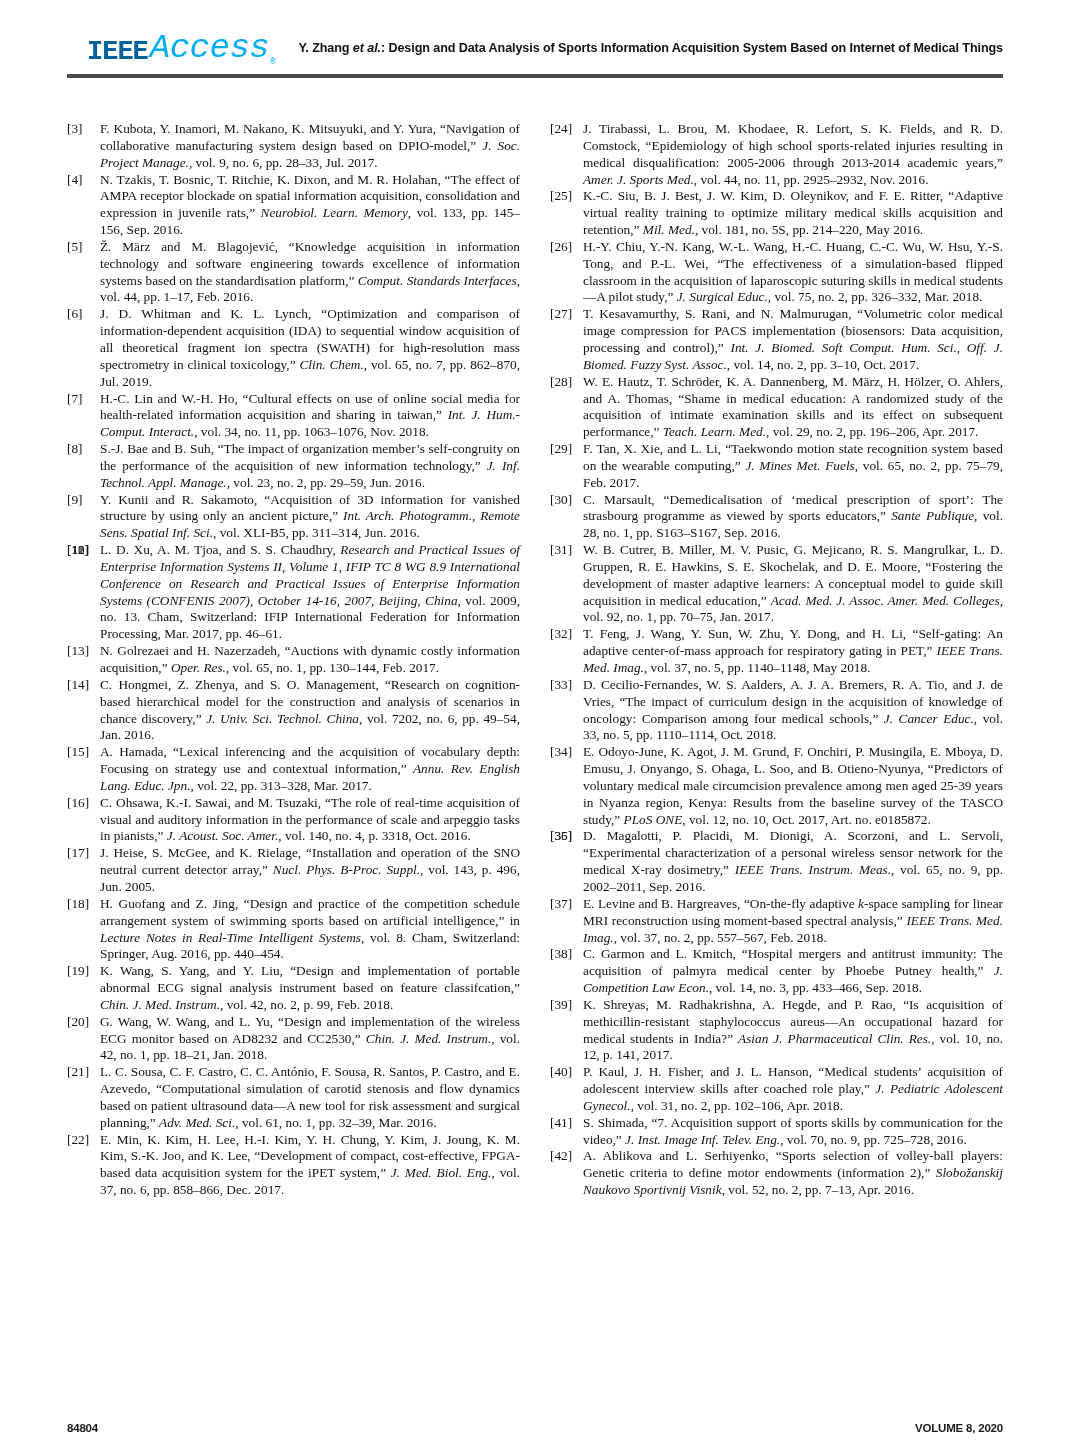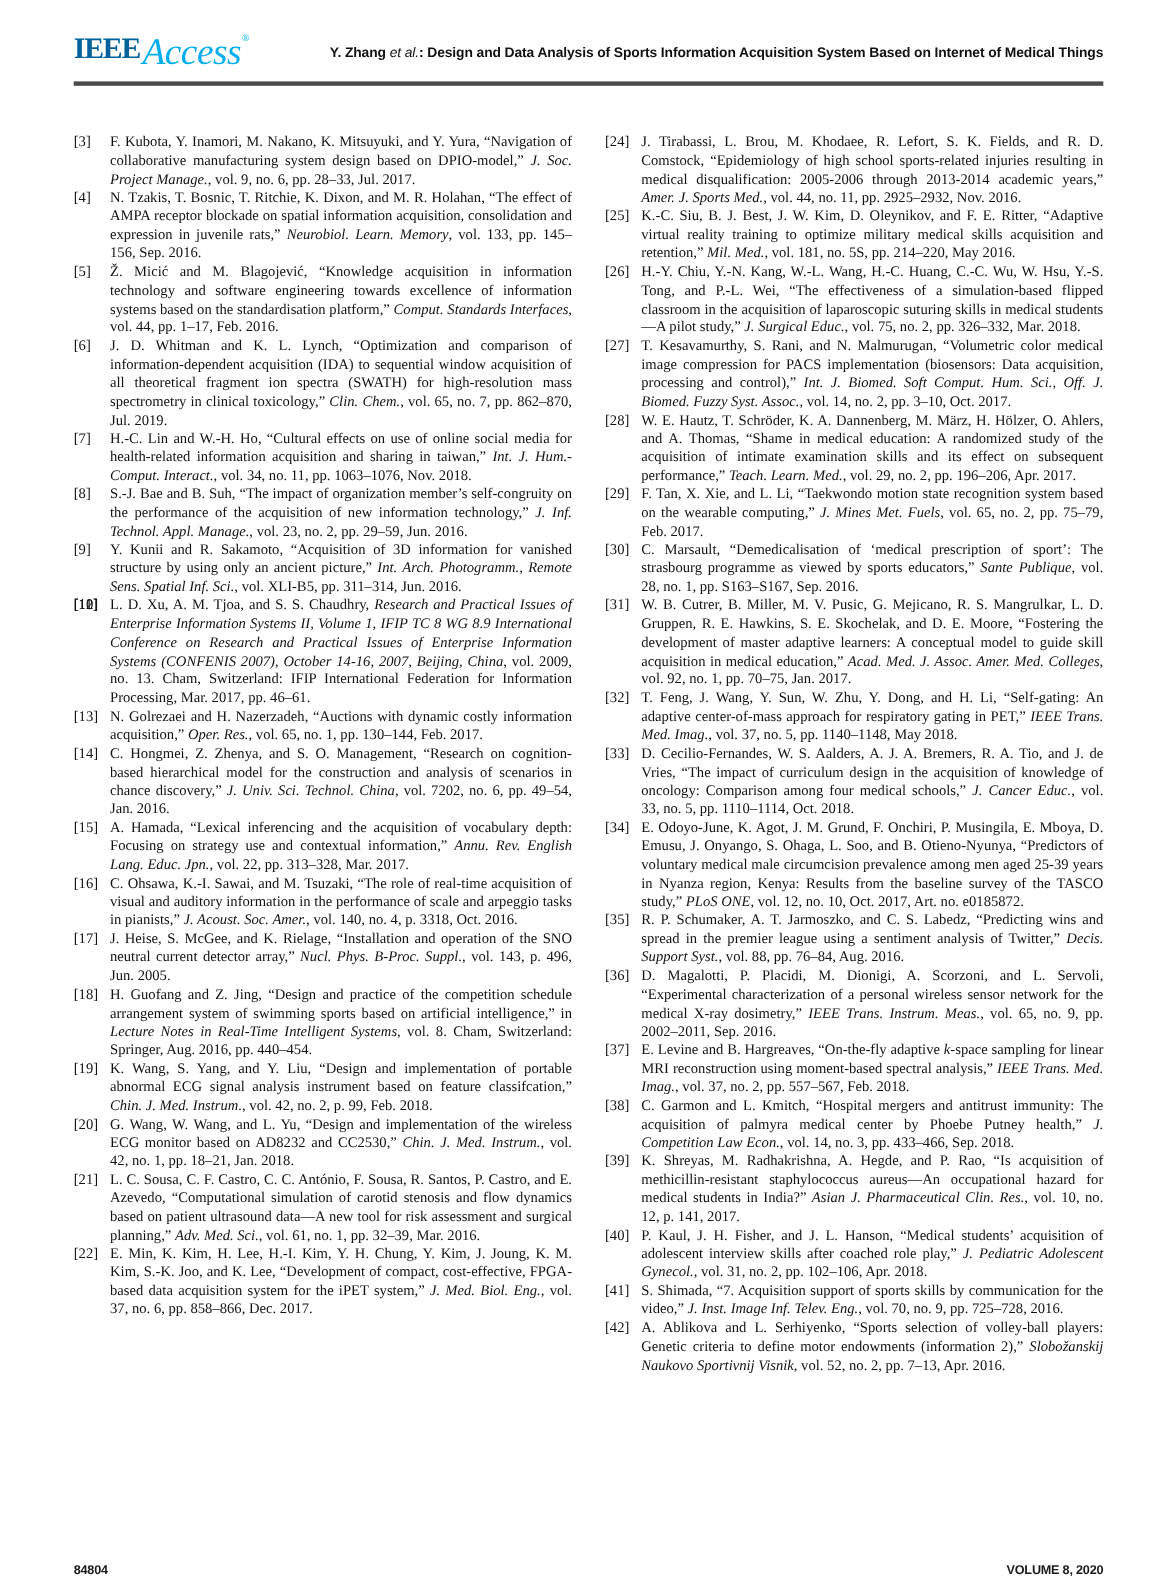--- a/index.html
+++ b/index.html
@@ -9,36 +9,36 @@
     background:#ffffff;
     font-family:"Liberation Serif", serif;
     color:#121212;
     overflow:hidden;
   }
   
   .header{
     position:absolute;left:67px;right:64px;top:26px;height:44px;
     display:flex;justify-content:space-between;align-items:center;
   }
-  .logo{display:flex;align-items:flex-start;white-space:nowrap;
-    font-family:Liberation Serif, serif;}
+  .logo{display:flex;align-items:flex-end;white-space:nowrap;
+    font-family:Liberation Mono, monospace;margin-left:20px;}
   .logo .ieee{
     font-weight:bold;font-size:27px;letter-spacing:-1px;color:#00629B;
   }
   .logo .access{
     font-style:italic;font-size:34px;letter-spacing:-0.5px;color:#00AEEF;
     margin-left:2px;font-weight:normal;
   }
   .logo .reg{font-size:9px;color:#00AEEF;vertical-align:super;margin-left:1px;}
   .running-title{
     font-family:"Liberation Sans", sans-serif;
     font-size:12.6px;font-weight:bold;letter-spacing:-0.1px;
     color:#111;text-align:right;
   }
-  .running-title .etal{font-style:italic;font-weight:normal;}
+  .running-title .etal{font-style:italic;font-weight:bold;}
   .header-rule{
     position:absolute;left:67px;right:64px;top:74px;height:4px;
     background:#4a4a4a;
   }
   
   .columns{
     position:absolute;left:67px;top:121px;width:936px;
     display:flex;gap:30px;
   }
   .col{width:453px;}
@@ -76,21 +76,21 @@
       <span>Y. Zhang </span><span class="etal">et al.</span><span>: Design and Data Analysis of Sports Information Acquisition System Based on Internet of Medical Things</span>
     </div>
   </div>
 
   <div class="header-rule"></div>
 
   <div class="columns">
     <div class="col">
         <div class="ref"><span class="ref-num">[3]</span><span class="ref-body"><span>F. Kubota, Y. Inamori, M. Nakano, K. Mitsuyuki, and Y. Yura, “Navigation of collaborative manufacturing system design based on DPIO-model,” </span><span class="it">J. Soc. Project Manage.</span><span>, vol. 9, no. 6, pp. 28–33, Jul. 2017.</span></span></div>
         <div class="ref"><span class="ref-num">[4]</span><span class="ref-body"><span>N. Tzakis, T. Bosnic, T. Ritchie, K. Dixon, and M. R. Holahan, “The effect of AMPA receptor blockade on spatial information acquisition, consolidation and expression in juvenile rats,” </span><span class="it">Neurobiol. Learn. Memory</span><span>, vol. 133, pp. 145–156, Sep. 2016.</span></span></div>
-        <div class="ref"><span class="ref-num">[5]</span><span class="ref-body"><span>Ž. Micić and M. Blagojević, “Knowledge acquisition in information technology and software engineering towards excellence of information systems based on the standardisation platform,” </span><span class="it">Comput. Standards Interfaces</span><span>, vol. 44, pp. 1–17, Feb. 2016.</span></span></div>
+        <div class="ref"><span class="ref-num">[5]</span><span class="ref-body"><span>Ž. März and M. Blagojević, “Knowledge acquisition in information technology and software engineering towards excellence of information systems based on the standardisation platform,” </span><span class="it">Comput. Standards Interfaces</span><span>, vol. 44, pp. 1–17, Feb. 2016.</span></span></div>
         <div class="ref"><span class="ref-num">[6]</span><span class="ref-body"><span>J. D. Whitman and K. L. Lynch, “Optimization and comparison of information-dependent acquisition (IDA) to sequential window acquisition of all theoretical fragment ion spectra (SWATH) for high-resolution mass spectrometry in clinical toxicology,” </span><span class="it">Clin. Chem.</span><span>, vol. 65, no. 7, pp. 862–870, Jul. 2019.</span></span></div>
         <div class="ref"><span class="ref-num">[7]</span><span class="ref-body"><span>H.-C. Lin and W.-H. Ho, “Cultural effects on use of online social media for health-related information acquisition and sharing in taiwan,” </span><span class="it">Int. J. Hum.-Comput. Interact.</span><span>, vol. 34, no. 11, pp. 1063–1076, Nov. 2018.</span></span></div>
         <div class="ref"><span class="ref-num">[8]</span><span class="ref-body"><span>S.-J. Bae and B. Suh, “The impact of organization member’s self-congruity on the performance of the acquisition of new information technology,” </span><span class="it">J. Inf. Technol. Appl. Manage.</span><span>, vol. 23, no. 2, pp. 29–59, Jun. 2016.</span></span></div>
         <div class="ref"><span class="ref-num">[9]</span><span class="ref-body"><span>Y. Kunii and R. Sakamoto, “Acquisition of 3D information for vanished structure by using only an ancient picture,” </span><span class="it">Int. Arch. Photogramm., Remote Sens. Spatial Inf. Sci.</span><span>, vol. XLI-B5, pp. 311–314, Jun. 2016.</span></span></div>
         <div class="ref"><span class="ref-num">[10]</span></div>
         <div class="ref"><span class="ref-num">[11]</span></div>
         <div class="ref"><span class="ref-num">[12]</span><span class="ref-body"><span>L. D. Xu, A. M. Tjoa, and S. S. Chaudhry, </span><span class="it">Research and Practical Issues of Enterprise Information Systems II, Volume 1, IFIP TC 8 WG 8.9 International Conference on Research and Practical Issues of Enterprise Information Systems (CONFENIS 2007), October 14-16, 2007, Beijing, China</span><span>, vol. 2009, no. 13. Cham, Switzerland: IFIP International Federation for Information Processing, Mar. 2017, pp. 46–61.</span></span></div>
         <div class="ref"><span class="ref-num">[13]</span><span class="ref-body"><span>N. Golrezaei and H. Nazerzadeh, “Auctions with dynamic costly information acquisition,” </span><span class="it">Oper. Res.</span><span>, vol. 65, no. 1, pp. 130–144, Feb. 2017.</span></span></div>
         <div class="ref"><span class="ref-num">[14]</span><span class="ref-body"><span>C. Hongmei, Z. Zhenya, and S. O. Management, “Research on cognition-based hierarchical model for the construction and analysis of scenarios in chance discovery,” </span><span class="it">J. Univ. Sci. Technol. China</span><span>, vol. 7202, no. 6, pp. 49–54, Jan. 2016.</span></span></div>
         <div class="ref"><span class="ref-num">[15]</span><span class="ref-body"><span>A. Hamada, “Lexical inferencing and the acquisition of vocabulary depth: Focusing on strategy use and contextual information,” </span><span class="it">Annu. Rev. English Lang. Educ. Jpn.</span><span>, vol. 22, pp. 313–328, Mar. 2017.</span></span></div>
@@ -107,21 +107,21 @@
         <div class="ref"><span class="ref-num">[25]</span><span class="ref-body"><span>K.-C. Siu, B. J. Best, J. W. Kim, D. Oleynikov, and F. E. Ritter, “Adaptive virtual reality training to optimize military medical skills acquisition and retention,” </span><span class="it">Mil. Med.</span><span>, vol. 181, no. 5S, pp. 214–220, May 2016.</span></span></div>
         <div class="ref"><span class="ref-num">[26]</span><span class="ref-body"><span>H.-Y. Chiu, Y.-N. Kang, W.-L. Wang, H.-C. Huang, C.-C. Wu, W. Hsu, Y.-S. Tong, and P.-L. Wei, “The effectiveness of a simulation-based flipped classroom in the acquisition of laparoscopic suturing skills in medical students—A pilot study,” </span><span class="it">J. Surgical Educ.</span><span>, vol. 75, no. 2, pp. 326–332, Mar. 2018.</span></span></div>
         <div class="ref"><span class="ref-num">[27]</span><span class="ref-body"><span>T. Kesavamurthy, S. Rani, and N. Malmurugan, “Volumetric color medical image compression for PACS implementation (biosensors: Data acquisition, processing and control),” </span><span class="it">Int. J. Biomed. Soft Comput. Hum. Sci., Off. J. Biomed. Fuzzy Syst. Assoc.</span><span>, vol. 14, no. 2, pp. 3–10, Oct. 2017.</span></span></div>
         <div class="ref"><span class="ref-num">[28]</span><span class="ref-body"><span>W. E. Hautz, T. Schröder, K. A. Dannenberg, M. März, H. Hölzer, O. Ahlers, and A. Thomas, “Shame in medical education: A randomized study of the acquisition of intimate examination skills and its effect on subsequent performance,” </span><span class="it">Teach. Learn. Med.</span><span>, vol. 29, no. 2, pp. 196–206, Apr. 2017.</span></span></div>
         <div class="ref"><span class="ref-num">[29]</span><span class="ref-body"><span>F. Tan, X. Xie, and L. Li, “Taekwondo motion state recognition system based on the wearable computing,” </span><span class="it">J. Mines Met. Fuels</span><span>, vol. 65, no. 2, pp. 75–79, Feb. 2017.</span></span></div>
         <div class="ref"><span class="ref-num">[30]</span><span class="ref-body"><span>C. Marsault, “Demedicalisation of ‘medical prescription of sport’: The strasbourg programme as viewed by sports educators,” </span><span class="it">Sante Publique</span><span>, vol. 28, no. 1, pp. S163–S167, Sep. 2016.</span></span></div>
         <div class="ref"><span class="ref-num">[31]</span><span class="ref-body"><span>W. B. Cutrer, B. Miller, M. V. Pusic, G. Mejicano, R. S. Mangrulkar, L. D. Gruppen, R. E. Hawkins, S. E. Skochelak, and D. E. Moore, “Fostering the development of master adaptive learners: A conceptual model to guide skill acquisition in medical education,” </span><span class="it">Acad. Med. J. Assoc. Amer. Med. Colleges</span><span>, vol. 92, no. 1, pp. 70–75, Jan. 2017.</span></span></div>
         <div class="ref"><span class="ref-num">[32]</span><span class="ref-body"><span>T. Feng, J. Wang, Y. Sun, W. Zhu, Y. Dong, and H. Li, “Self-gating: An adaptive center-of-mass approach for respiratory gating in PET,” </span><span class="it">IEEE Trans. Med. Imag.</span><span>, vol. 37, no. 5, pp. 1140–1148, May 2018.</span></span></div>
         <div class="ref"><span class="ref-num">[33]</span><span class="ref-body"><span>D. Cecilio-Fernandes, W. S. Aalders, A. J. A. Bremers, R. A. Tio, and J. de Vries, “The impact of curriculum design in the acquisition of knowledge of oncology: Comparison among four medical schools,” </span><span class="it">J. Cancer Educ.</span><span>, vol. 33, no. 5, pp. 1110–1114, Oct. 2018.</span></span></div>
         <div class="ref"><span class="ref-num">[34]</span><span class="ref-body"><span>E. Odoyo-June, K. Agot, J. M. Grund, F. Onchiri, P. Musingila, E. Mboya, D. Emusu, J. Onyango, S. Ohaga, L. Soo, and B. Otieno-Nyunya, “Predictors of voluntary medical male circumcision prevalence among men aged 25-39 years in Nyanza region, Kenya: Results from the baseline survey of the TASCO study,” </span><span class="it">PLoS ONE</span><span>, vol. 12, no. 10, Oct. 2017, Art. no. e0185872.</span></span></div>
-        <div class="ref"><span class="ref-num">[35]</span><span class="ref-body"><span>R. P. Schumaker, A. T. Jarmoszko, and C. S. Labedz, “Predicting wins and spread in the premier league using a sentiment analysis of Twitter,” </span><span class="it">Decis. Support Syst.</span><span>, vol. 88, pp. 76–84, Aug. 2016.</span></span></div>
+        <div class="ref"><span class="ref-num">[35]</span></div>
         <div class="ref"><span class="ref-num">[36]</span><span class="ref-body"><span>D. Magalotti, P. Placidi, M. Dionigi, A. Scorzoni, and L. Servoli, “Experimental characterization of a personal wireless sensor network for the medical X-ray dosimetry,” </span><span class="it">IEEE Trans. Instrum. Meas.</span><span>, vol. 65, no. 9, pp. 2002–2011, Sep. 2016.</span></span></div>
         <div class="ref"><span class="ref-num">[37]</span><span class="ref-body"><span>E. Levine and B. Hargreaves, “On-the-fly adaptive </span><span class="it">k</span><span>-space sampling for linear MRI reconstruction using moment-based spectral analysis,” </span><span class="it">IEEE Trans. Med. Imag.</span><span>, vol. 37, no. 2, pp. 557–567, Feb. 2018.</span></span></div>
         <div class="ref"><span class="ref-num">[38]</span><span class="ref-body"><span>C. Garmon and L. Kmitch, “Hospital mergers and antitrust immunity: The acquisition of palmyra medical center by Phoebe Putney health,” </span><span class="it">J. Competition Law Econ.</span><span>, vol. 14, no. 3, pp. 433–466, Sep. 2018.</span></span></div>
         <div class="ref"><span class="ref-num">[39]</span><span class="ref-body"><span>K. Shreyas, M. Radhakrishna, A. Hegde, and P. Rao, “Is acquisition of methicillin-resistant staphylococcus aureus—An occupational hazard for medical students in India?” </span><span class="it">Asian J. Pharmaceutical Clin. Res.</span><span>, vol. 10, no. 12, p. 141, 2017.</span></span></div>
         <div class="ref"><span class="ref-num">[40]</span><span class="ref-body"><span>P. Kaul, J. H. Fisher, and J. L. Hanson, “Medical students’ acquisition of adolescent interview skills after coached role play,” </span><span class="it">J. Pediatric Adolescent Gynecol.</span><span>, vol. 31, no. 2, pp. 102–106, Apr. 2018.</span></span></div>
         <div class="ref"><span class="ref-num">[41]</span><span class="ref-body"><span>S. Shimada, “7. Acquisition support of sports skills by communication for the video,” </span><span class="it">J. Inst. Image Inf. Telev. Eng.</span><span>, vol. 70, no. 9, pp. 725–728, 2016.</span></span></div>
         <div class="ref"><span class="ref-num">[42]</span><span class="ref-body"><span>A. Ablikova and L. Serhiyenko, “Sports selection of volley-ball players: Genetic criteria to define motor endowments (information 2),” </span><span class="it">Slobožanskij Naukovo Sportivnij Visnik</span><span>, vol. 52, no. 2, pp. 7–13, Apr. 2016.</span></span></div>
       </div>
   </div>
 

